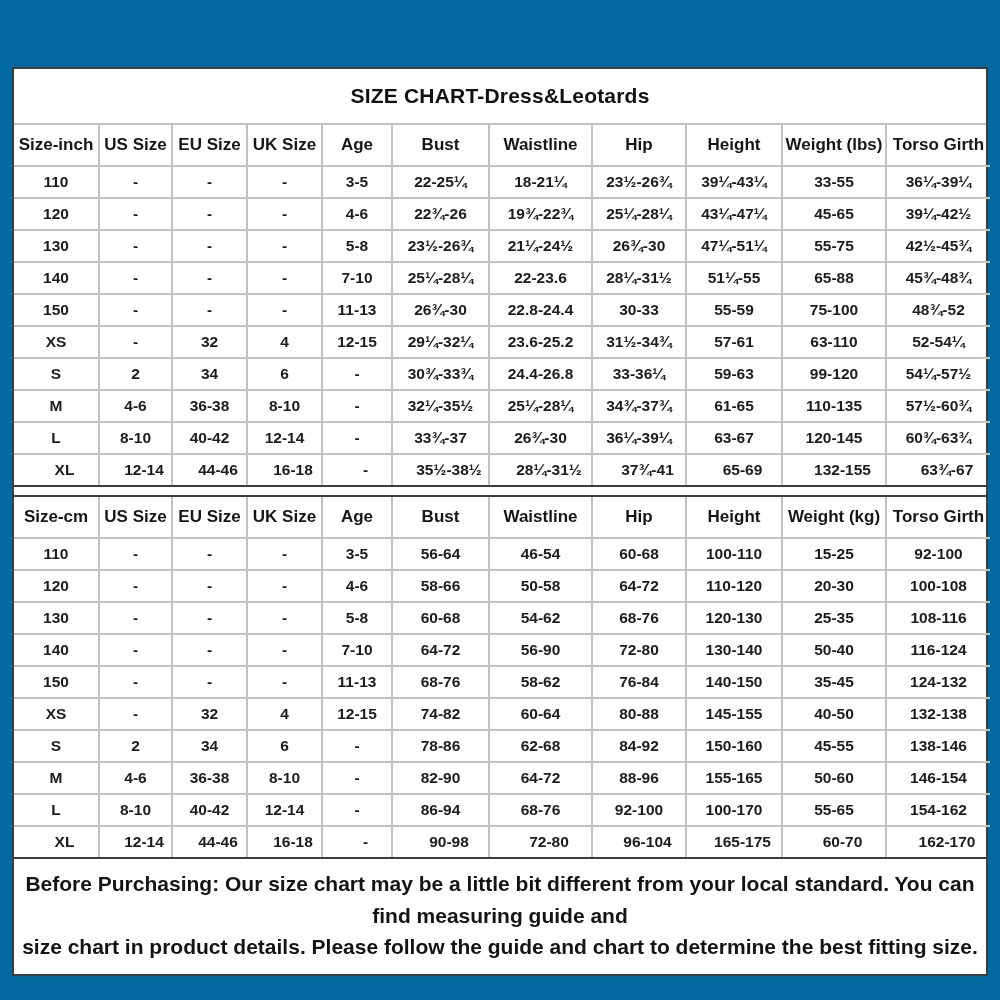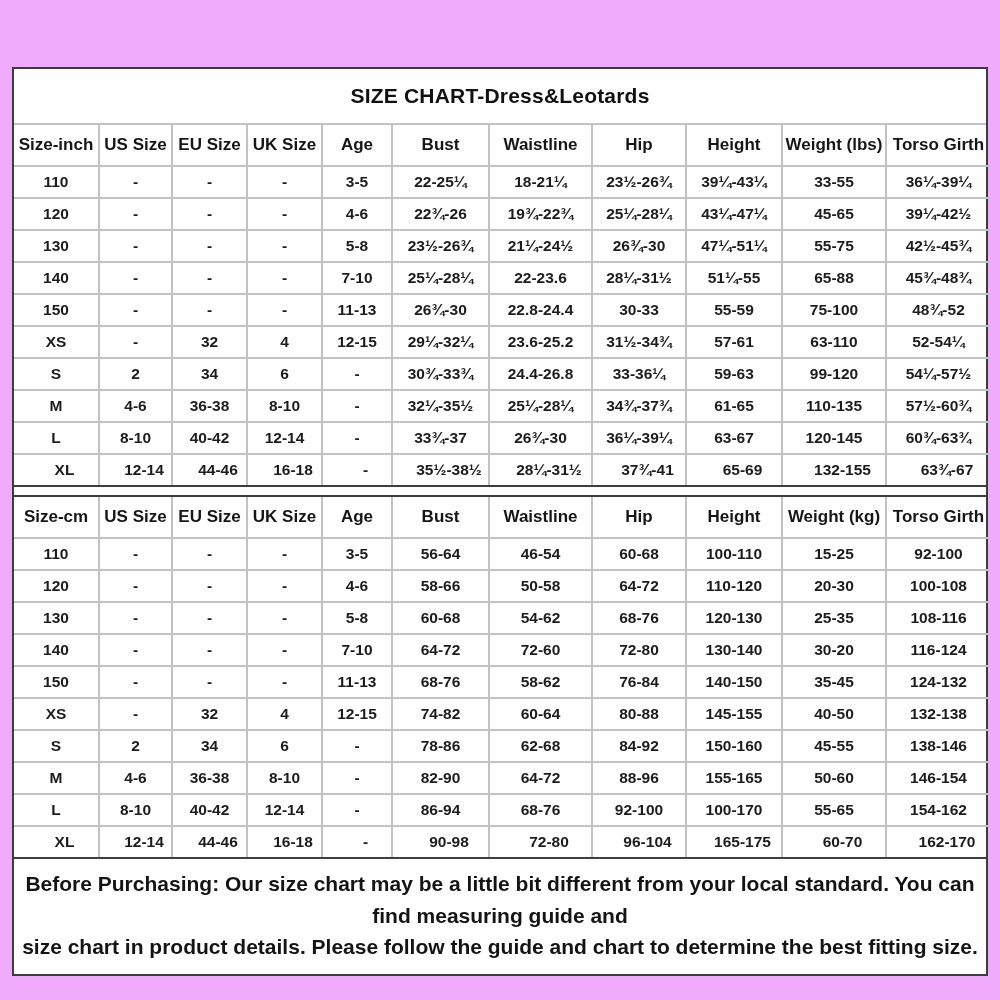--- a/index.html
+++ b/index.html
@@ -8,21 +8,21 @@
     background: #ffffff;
     width: 1000px;
     height: 1000px;
     font-family: "Liberation Sans", "DejaVu Sans", sans-serif;
     color: #111111;
   }
   .page {
     position: relative;
     width: 1000px;
     height: 1000px;
-    background: #f0abfc;
+    background: #0369a1;
     overflow: hidden;
   }
   .sheet {
     position: absolute;
     left: 12px;
     top: 67px;
     width: 972px;
     border: 2px solid #3d3d3d;
     background: #ffffff;
   }
@@ -326,24 +326,24 @@
             <td>25-35</td>
             <td>108-116</td>
           </tr>
           <tr>
             <td>140</td>
             <td>-</td>
             <td>-</td>
             <td>-</td>
             <td>7-10</td>
             <td>64-72</td>
-            <td>72-60</td>
+            <td>56-90</td>
             <td>72-80</td>
             <td>130-140</td>
-            <td>30-20</td>
+            <td>50-40</td>
             <td>116-124</td>
           </tr>
           <tr>
             <td>150</td>
             <td>-</td>
             <td>-</td>
             <td>-</td>
             <td>11-13</td>
             <td>68-76</td>
             <td>58-62</td>

